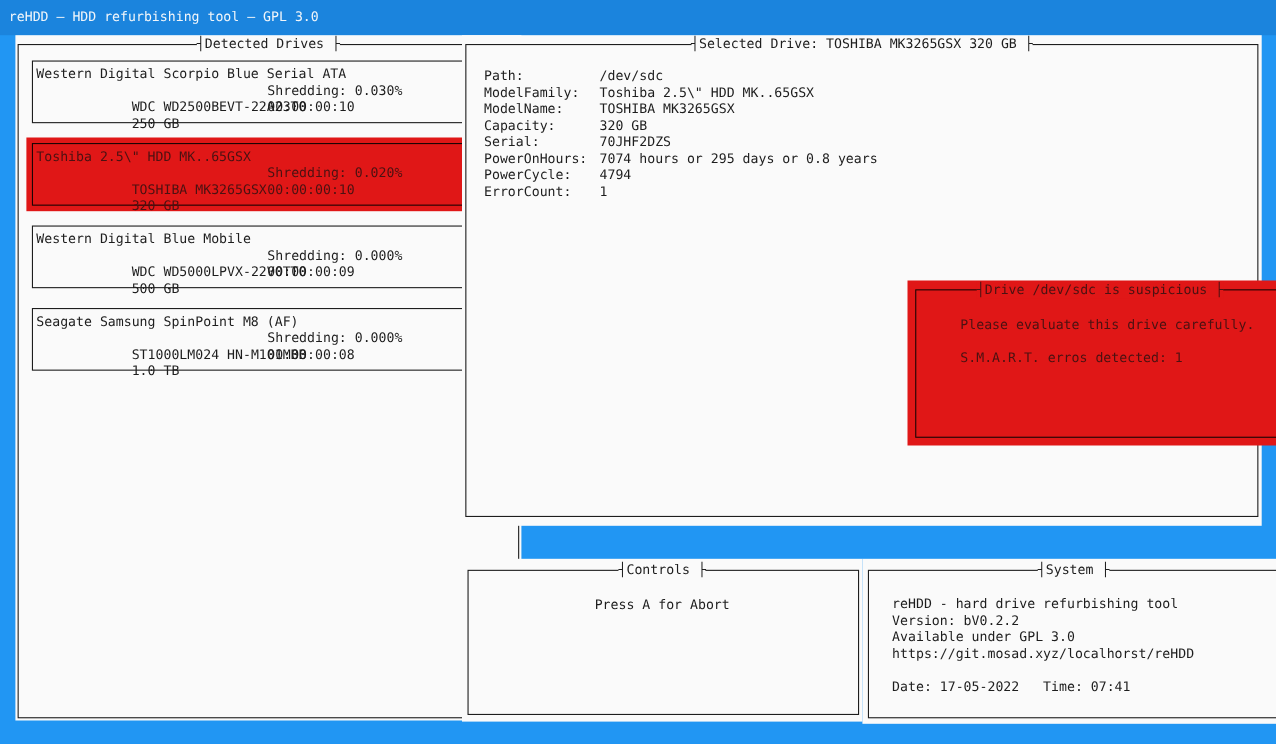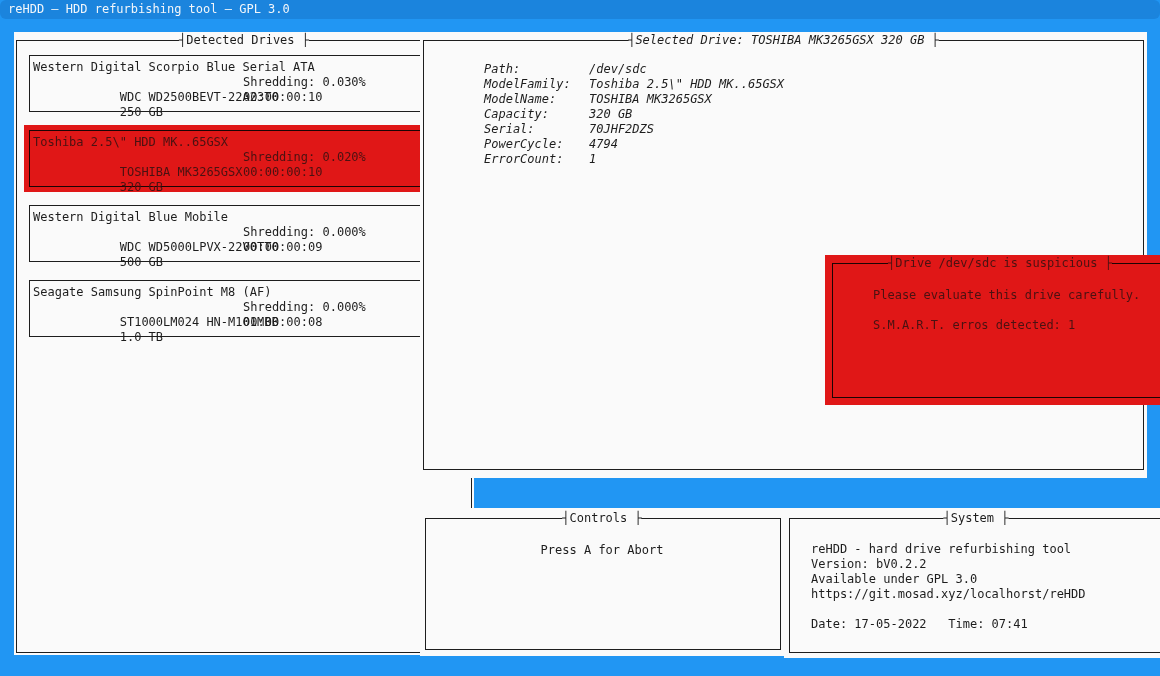--- a/index.html
+++ b/index.html
@@ -15,26 +15,25 @@
   html,body { width:1160px; height:676px; overflow:hidden; }
   body {
     background: var(--bg);
     font-family: "DejaVu Sans Mono", "Liberation Mono", monospace;
     font-size: 12px;
     line-height: 15px;
     color: var(--ink);
     position: relative;
   }
   .titlebar {
-    position:absolute; left:0; top:0; width:1160px; height:19px;
+    position:absolute; left:0; top:0; width:1160px; height:32px;
     background: var(--titlebar);
     color:#f2f6fa;
-    padding:2px 0 0 8px;
+    padding:8px 0 0 8px;
     white-space:pre;
-    border-radius:6px;
   }
   .panel {
     position:absolute;
     background: var(--panel);
   }
   .frame {
     position:absolute;
     border:1px solid var(--ink);
   }
   .panel-title {
@@ -59,25 +58,25 @@
   .drive-row.selected { background:var(--alert); color:var(--alert-ink); }
   .drive-box {
     border:1px solid var(--ink);
     padding:4px 3px 6px 3px;
   }
   .drive-row.selected .drive-box { border-color:var(--alert-border); }
   .drive-line { position:relative; white-space:pre; height:15px; }
   .drive-col2 { position:absolute; left:210px; top:0; white-space:pre; }
 
   
-  #selected-panel { left:420px; top:32px; width:727px; height:446px;font-style:italic; }
+  #selected-panel { left:420px; top:32px; width:727px; height:446px; }
   #selected-panel .frame { left:3px; right:3px; top:8px; bottom:8px; }
   .details { position:absolute; left:20px; top:30px; }
   .field { display:flex; white-space:pre; height:15px; }
-  .field-label { width:105px;margin-left:44px; }
+  .field-label { width:105px; }
 
   
   #warning-dialog {
     position:absolute; left:825px; top:255px; width:350px; height:150px;
     background:var(--alert); color:var(--alert-ink); z-index:5;
   }
   #warning-dialog .frame {
     left:7px; right:12px; top:8px; bottom:7px;
     border-color:var(--alert-border);
   }
@@ -191,20 +190,24 @@
       <div class="field">
         <span class="field-label">Capacity:</span>
         <span class="field-value">320 GB</span>
       </div>
 
       <div class="field">
         <span class="field-label">Serial:</span>
         <span class="field-value">70JHF2DZS</span>
       </div>
 
+      <div class="field">
+        <span class="field-label">PowerOnHours:</span>
+        <span class="field-value">7074 hours or 295 days or 0.8 years</span>
+      </div>
 
       <div class="field">
         <span class="field-label">PowerCycle:</span>
         <span class="field-value">4794</span>
       </div>
 
       <div class="field">
         <span class="field-label">ErrorCount:</span>
         <span class="field-value">1</span>
       </div>

